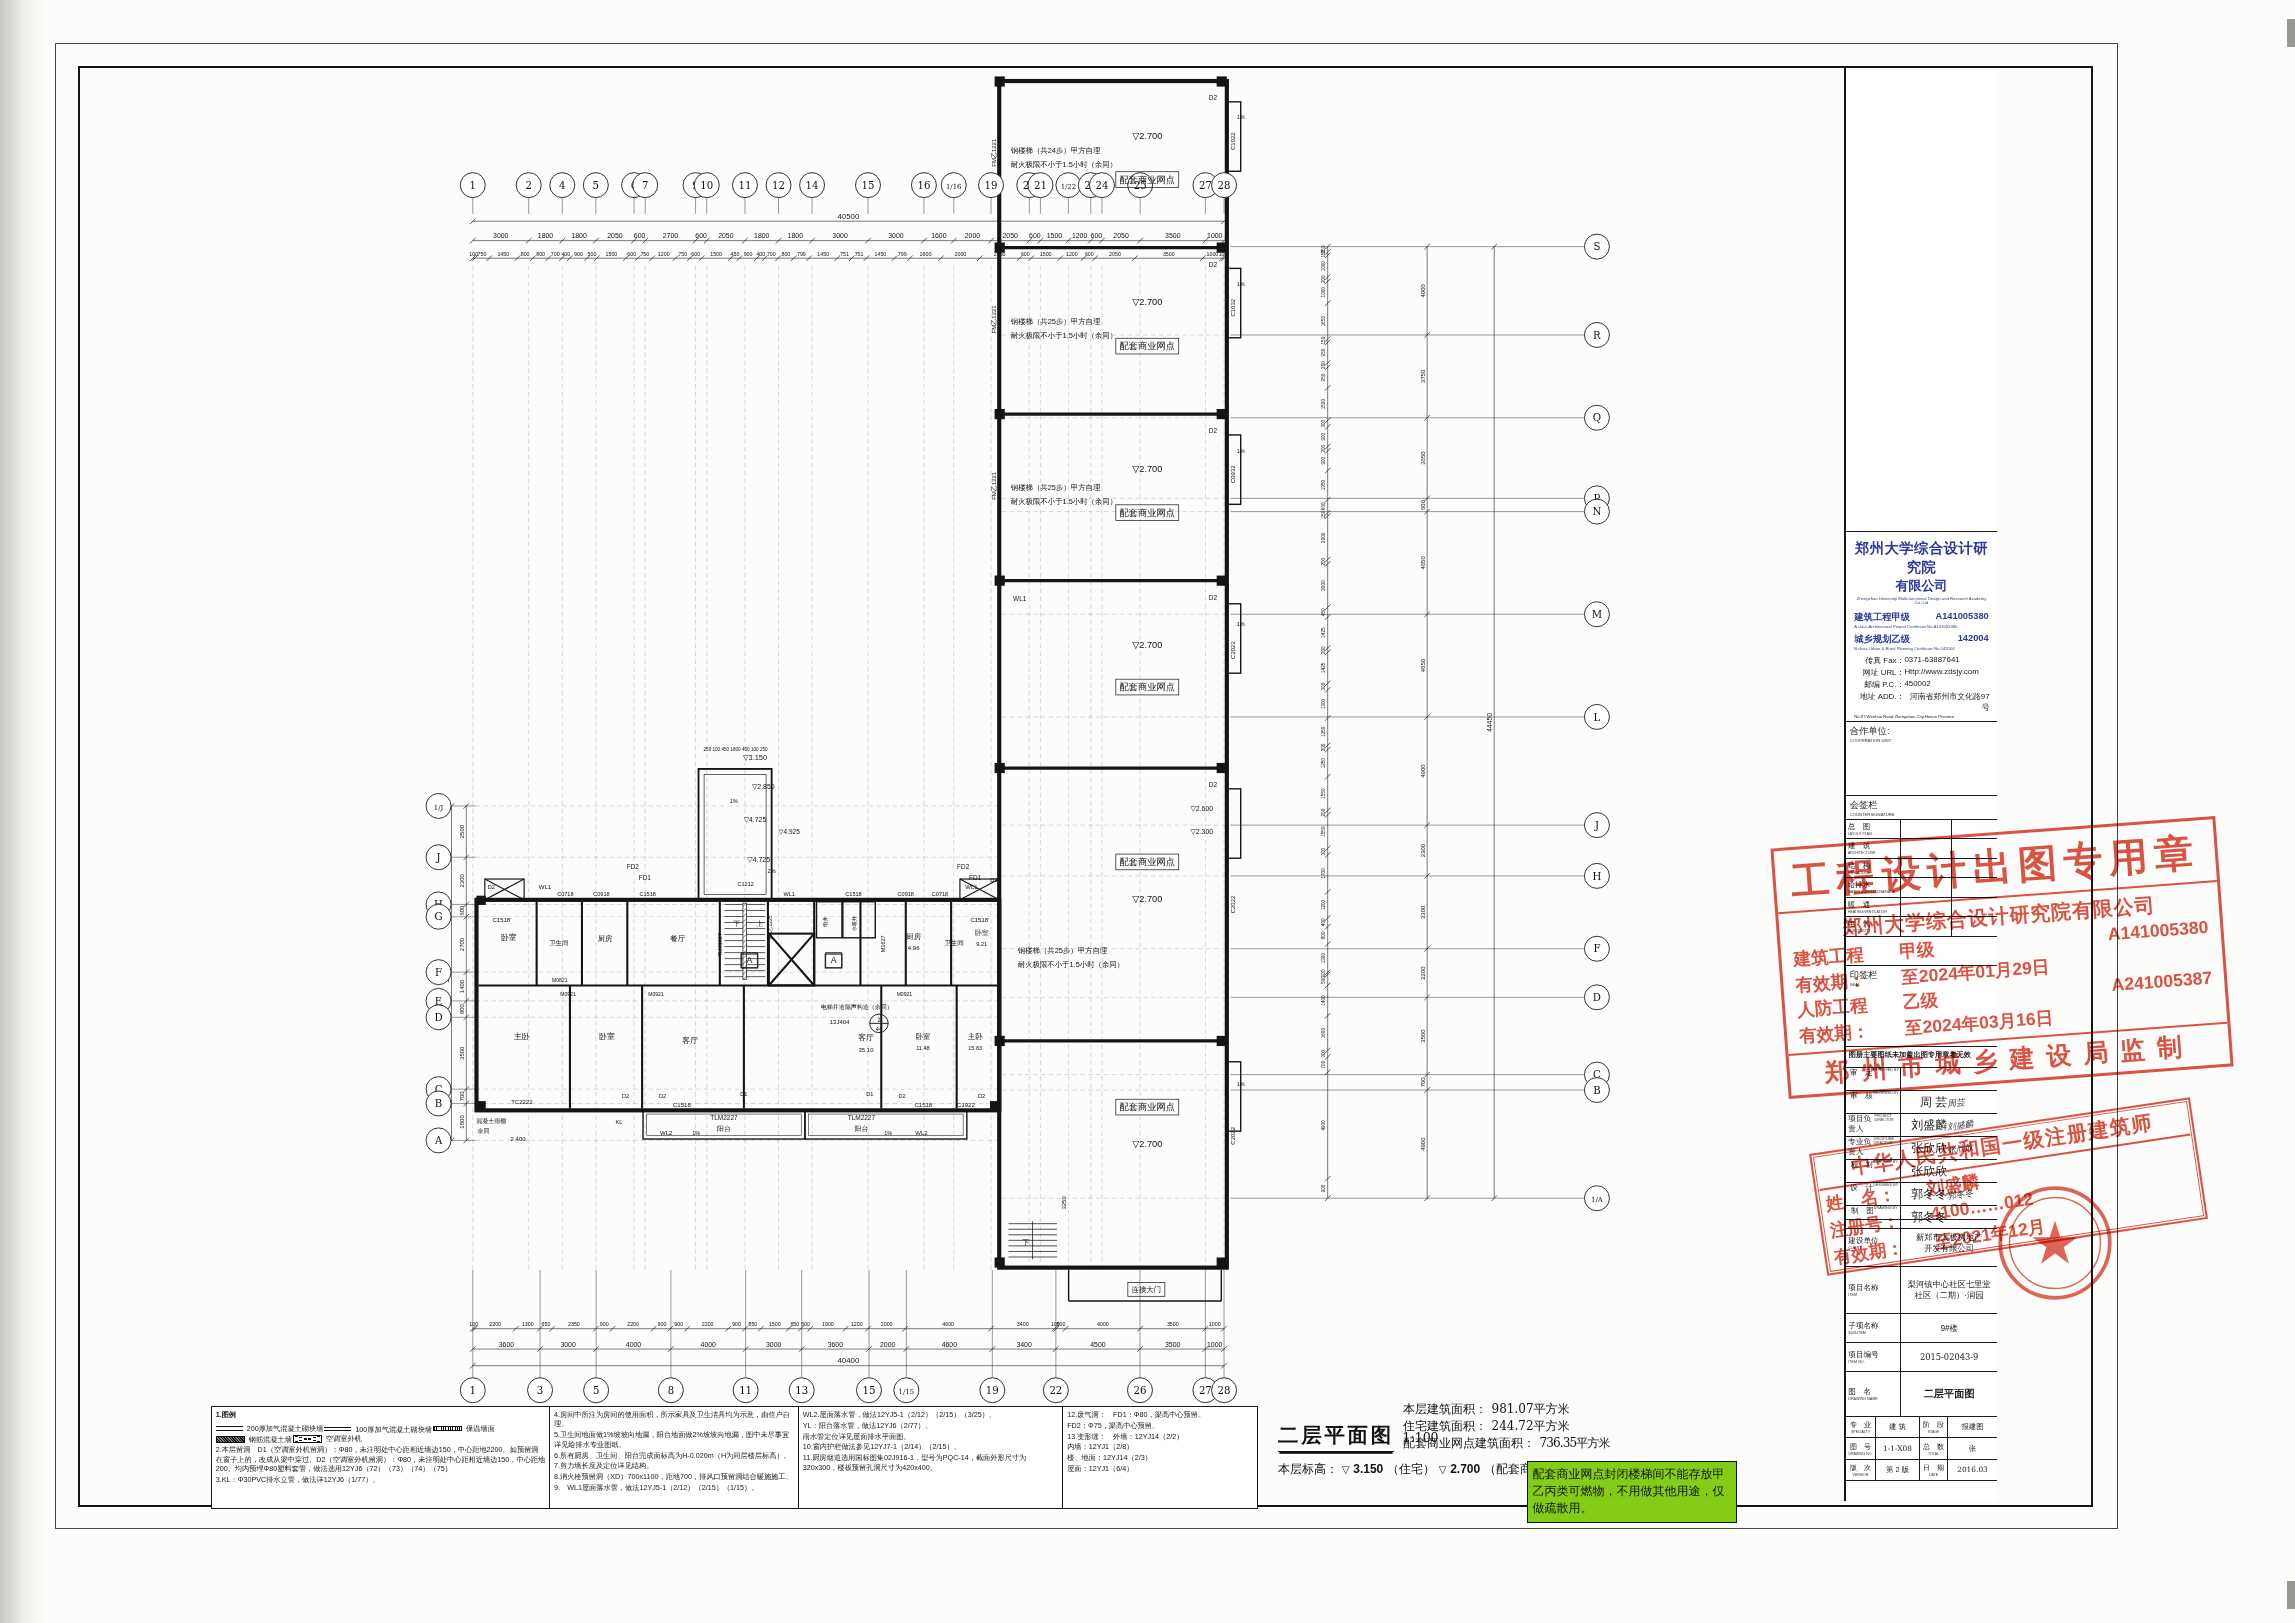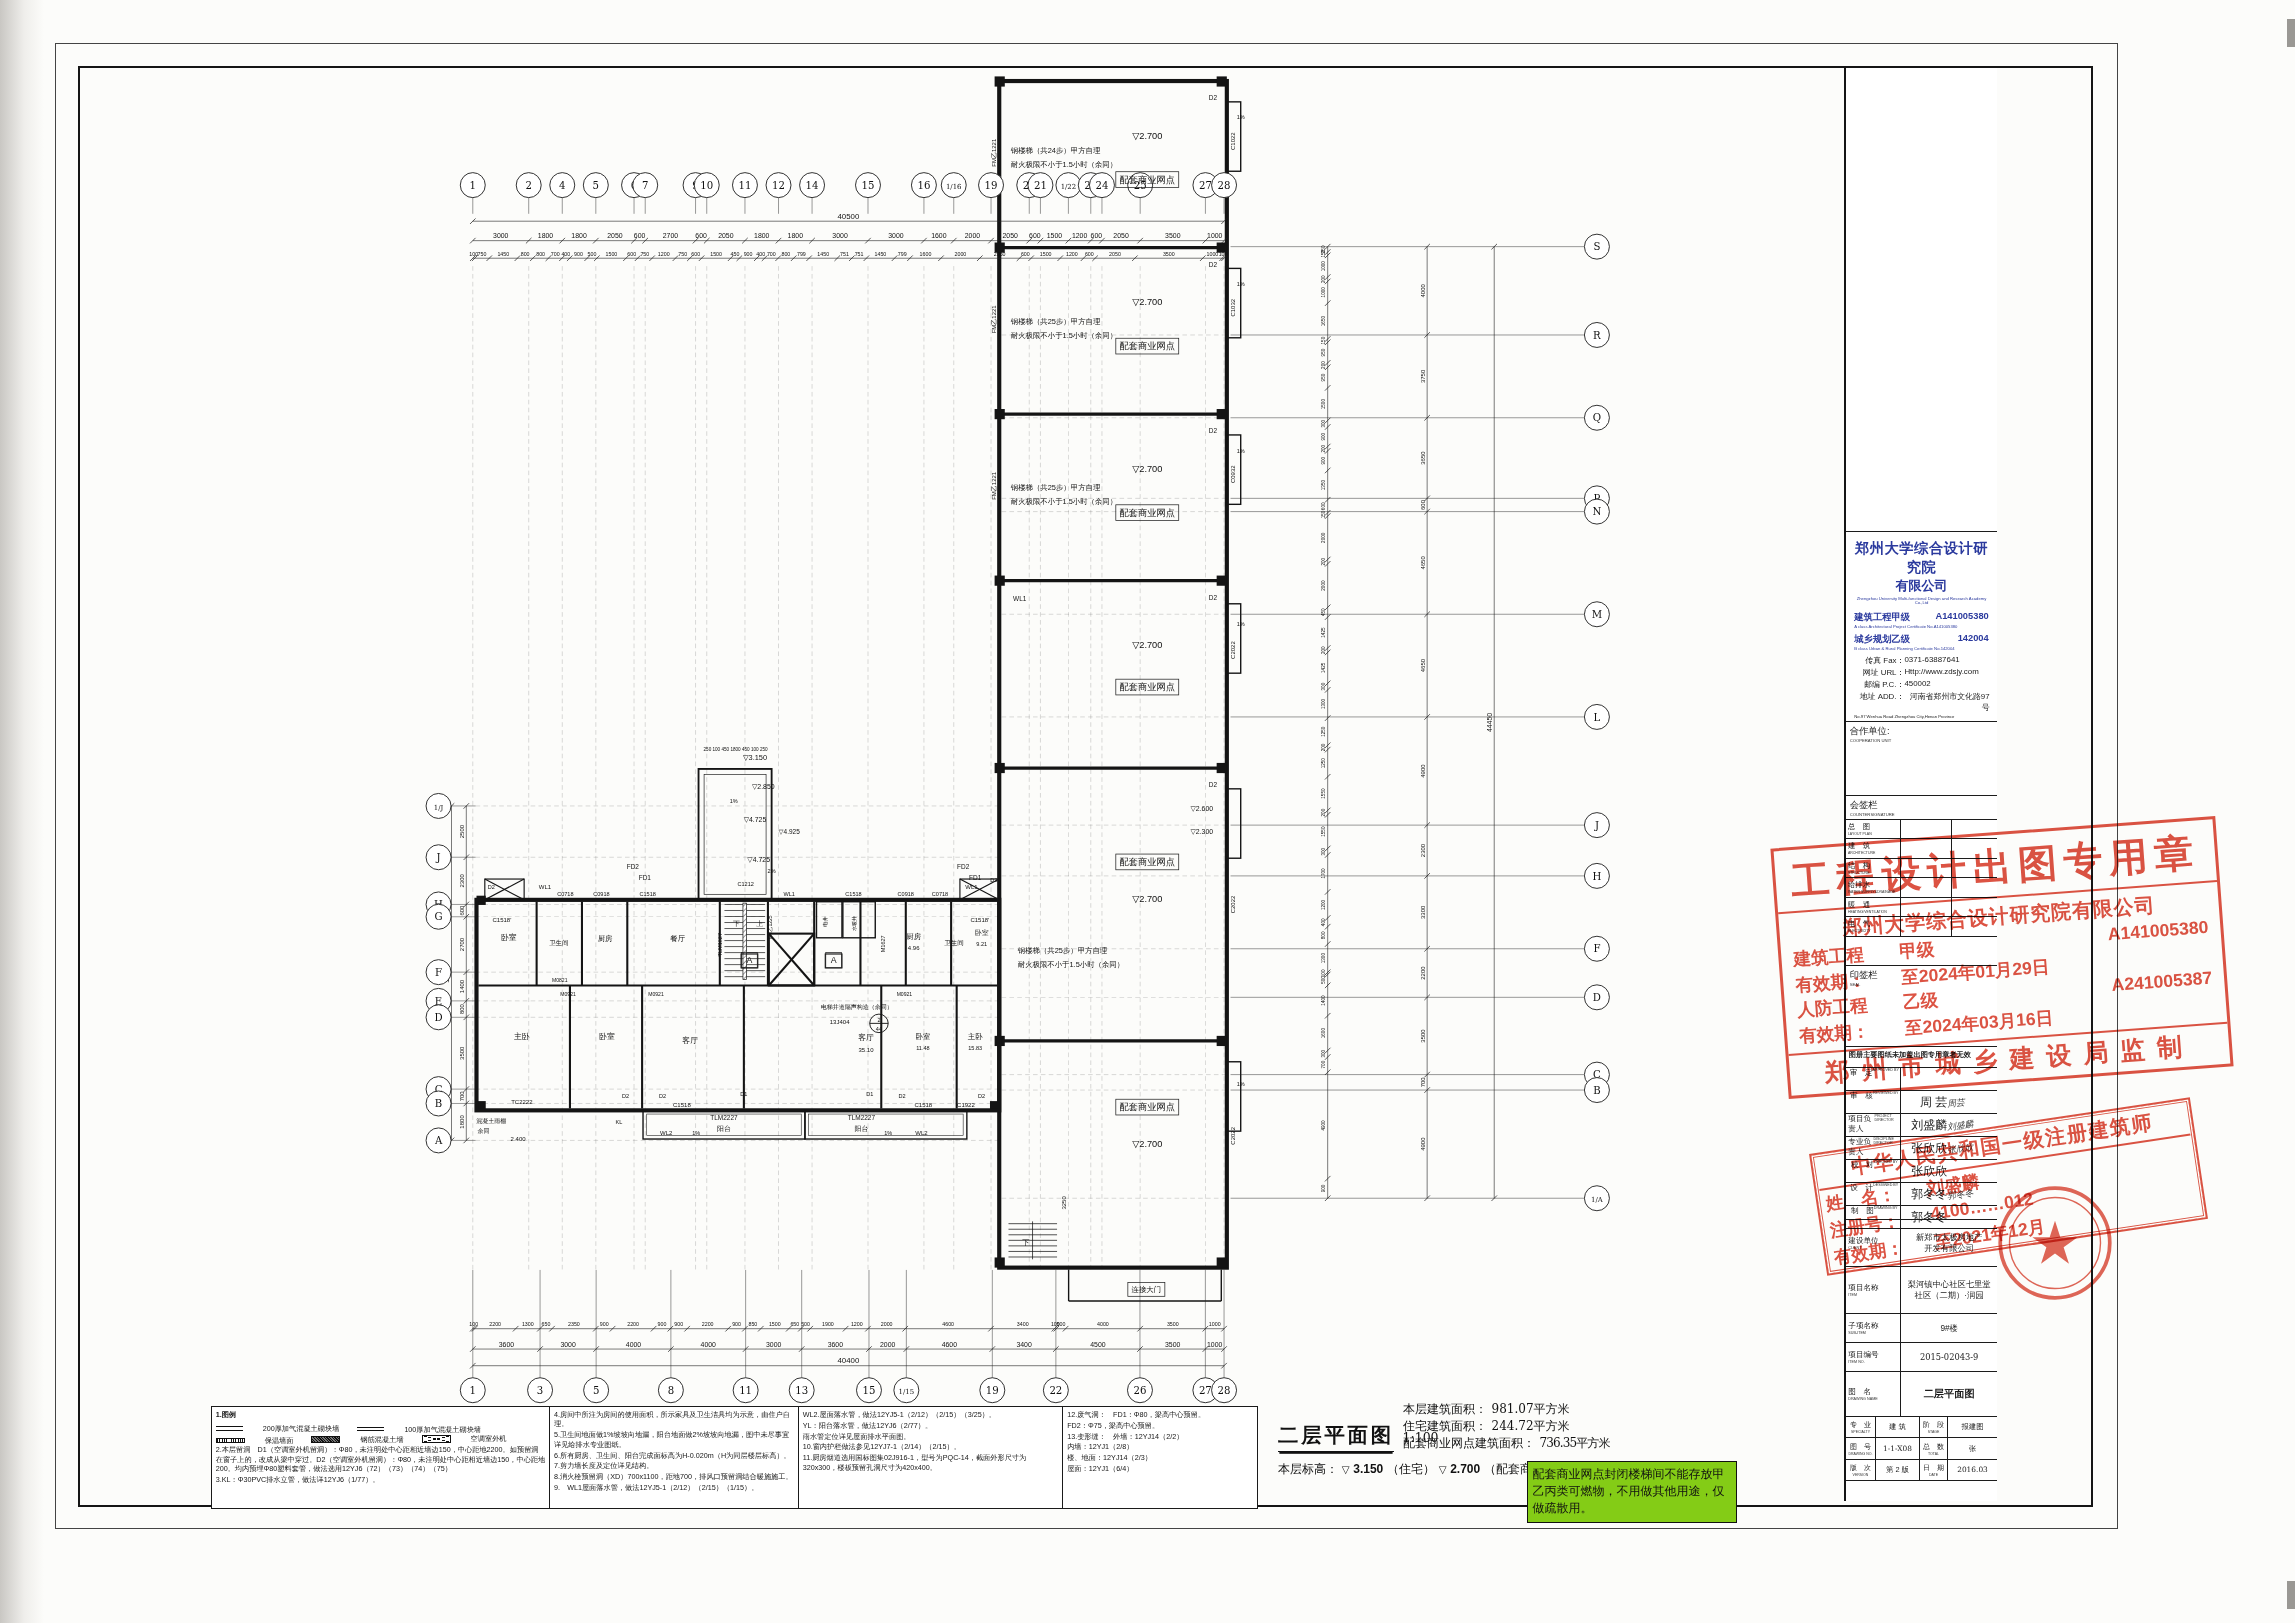--- a/index.html
+++ b/index.html
@@ -45,21 +45,21 @@
     flex-direction:column;justify-content:center;text-align:center;height:20.4px;}
   .meta>div:nth-child(4n){border-right:none;}
   .m-cn{font-size:7px;}.m-en{font-size:3.5px;color:#333;}.m-v{font-size:7.4px;}
   
   .notes{position:absolute;left:211px;top:1406px;width:1045px;height:101px;border:1.4px solid #1a1a1a;
     display:grid;grid-template-columns:729fr 536fr 570fr 417fr;background:#fff;}
   .ncol{border-right:0.9px solid #1a1a1a;padding:2.8px 3.7px;font-size:7.2px;line-height:1.32;color:#151515;text-align:left;}
   .ncol:last-child{border-right:none;}
   .nitem{margin-bottom:1.4px;}
   .lg-head{display:flex;align-items:center;gap:4.6px;flex-wrap:wrap;}
-  .lg-it{display:inline-flex;align-items:center;gap:20px;margin-right:18px;}
+  .lg-it{display:inline-flex;align-items:center;gap:4px;margin-right:1px;}
   .lg-sym{display:inline-block;width:27px;height:5.6px;flex:none;}
   .lg-sym.wall200{border-top:1.2px solid #111;border-bottom:1.2px solid #111;height:3.7px;}
   .lg-sym.wall100{border-top:0.9px solid #111;border-bottom:0.9px solid #111;height:2.3px;}
   .lg-sym.insul{background:repeating-linear-gradient(90deg,#111 0 0.9px,#fff 0.9px 2.3px);height:3.2px;border:0.5px solid #111;}
   .lg-sym.rc{background:repeating-linear-gradient(45deg,#111 0 0.9px,#777 0.9px 1.9px);height:4.6px;border:0.5px solid #111;}
   .lg-sym.ac{border:0.7px solid #111;height:6px;background:
      linear-gradient(to top right,transparent 47%,#111 47% 53%,transparent 53%),
      linear-gradient(to bottom right,transparent 47%,#111 47% 53%,transparent 53%);}
   
   .ptitle{position:absolute;left:1278px;top:1421px;color:#111;}

